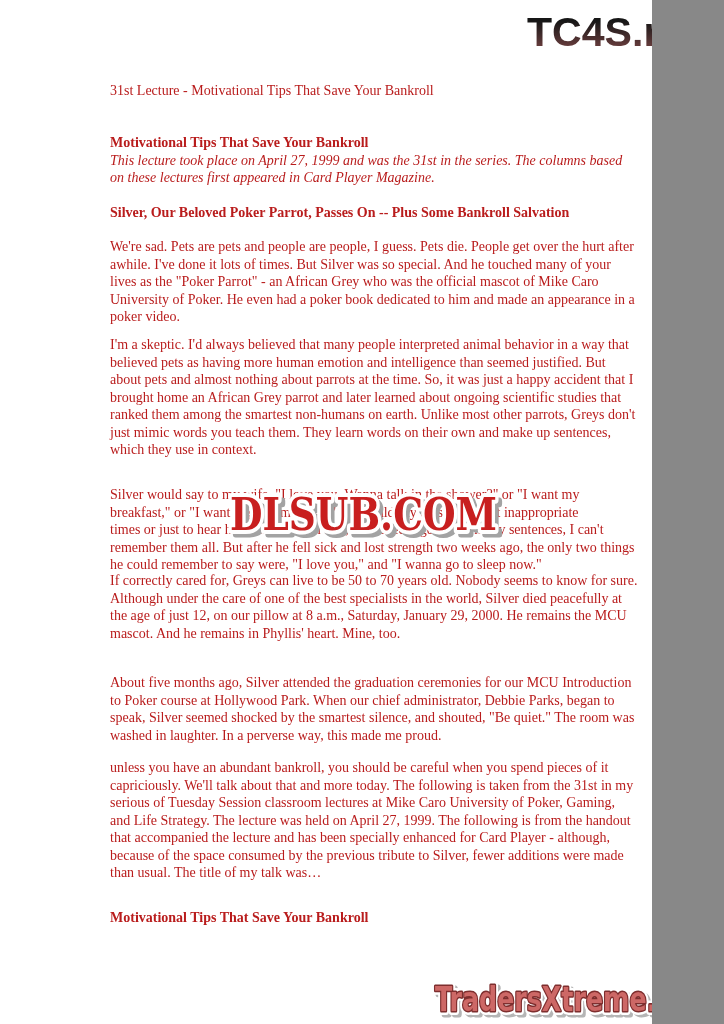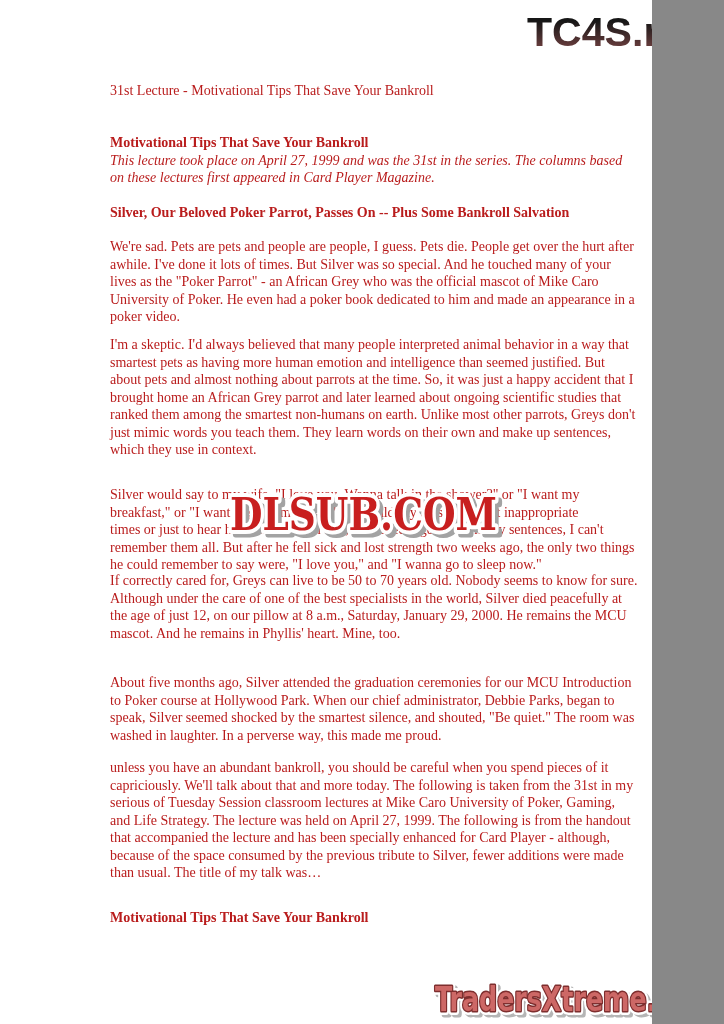--- a/index.html
+++ b/index.html
@@ -60,21 +60,21 @@
       <div>lives as the "Poker Parrot" - an African Grey who was the official mascot of Mike Caro</div>
       <div>University of Poker. He even had a poker book dedicated to him and made an appearance in a</div>
       <div>poker video.</div>
     </div>
 
   <div class="block b" style="top:204px">
     <div>Silver, Our Beloved Poker Parrot, Passes On -- Plus Some Bankroll Salvation</div>
   </div>
   <div class="block" style="top:336px">
       <div>I'm a skeptic. I'd always believed that many people interpreted animal behavior in a way that</div>
-      <div>smartest pets as having more human emotion and intelligence than seemed justified. But</div>
+      <div>believed pets as having more human emotion and intelligence than seemed justified. But</div>
       <div>about pets and almost nothing about parrots at the time. So, it was just a happy accident that I</div>
       <div>brought home an African Grey parrot and later learned about ongoing scientific studies that</div>
       <div>ranked them among the smartest non-humans on earth. Unlike most other parrots, Greys don't</div>
       <div>just mimic words you teach them. They learn words on their own and make up sentences,</div>
       <div>which they use in context.</div>
     </div>
   <div class="block" style="top:486px">
       <div>Silver would say to my wife, "I love you. Wanna talk in the shower?" or "I want my</div>
       <div>breakfast," or "I want to go to my cage." He would say these things at inappropriate</div>
       <div>times or just to hear himself speak. In fact, he pieced together so many sentences, I can't</div>

